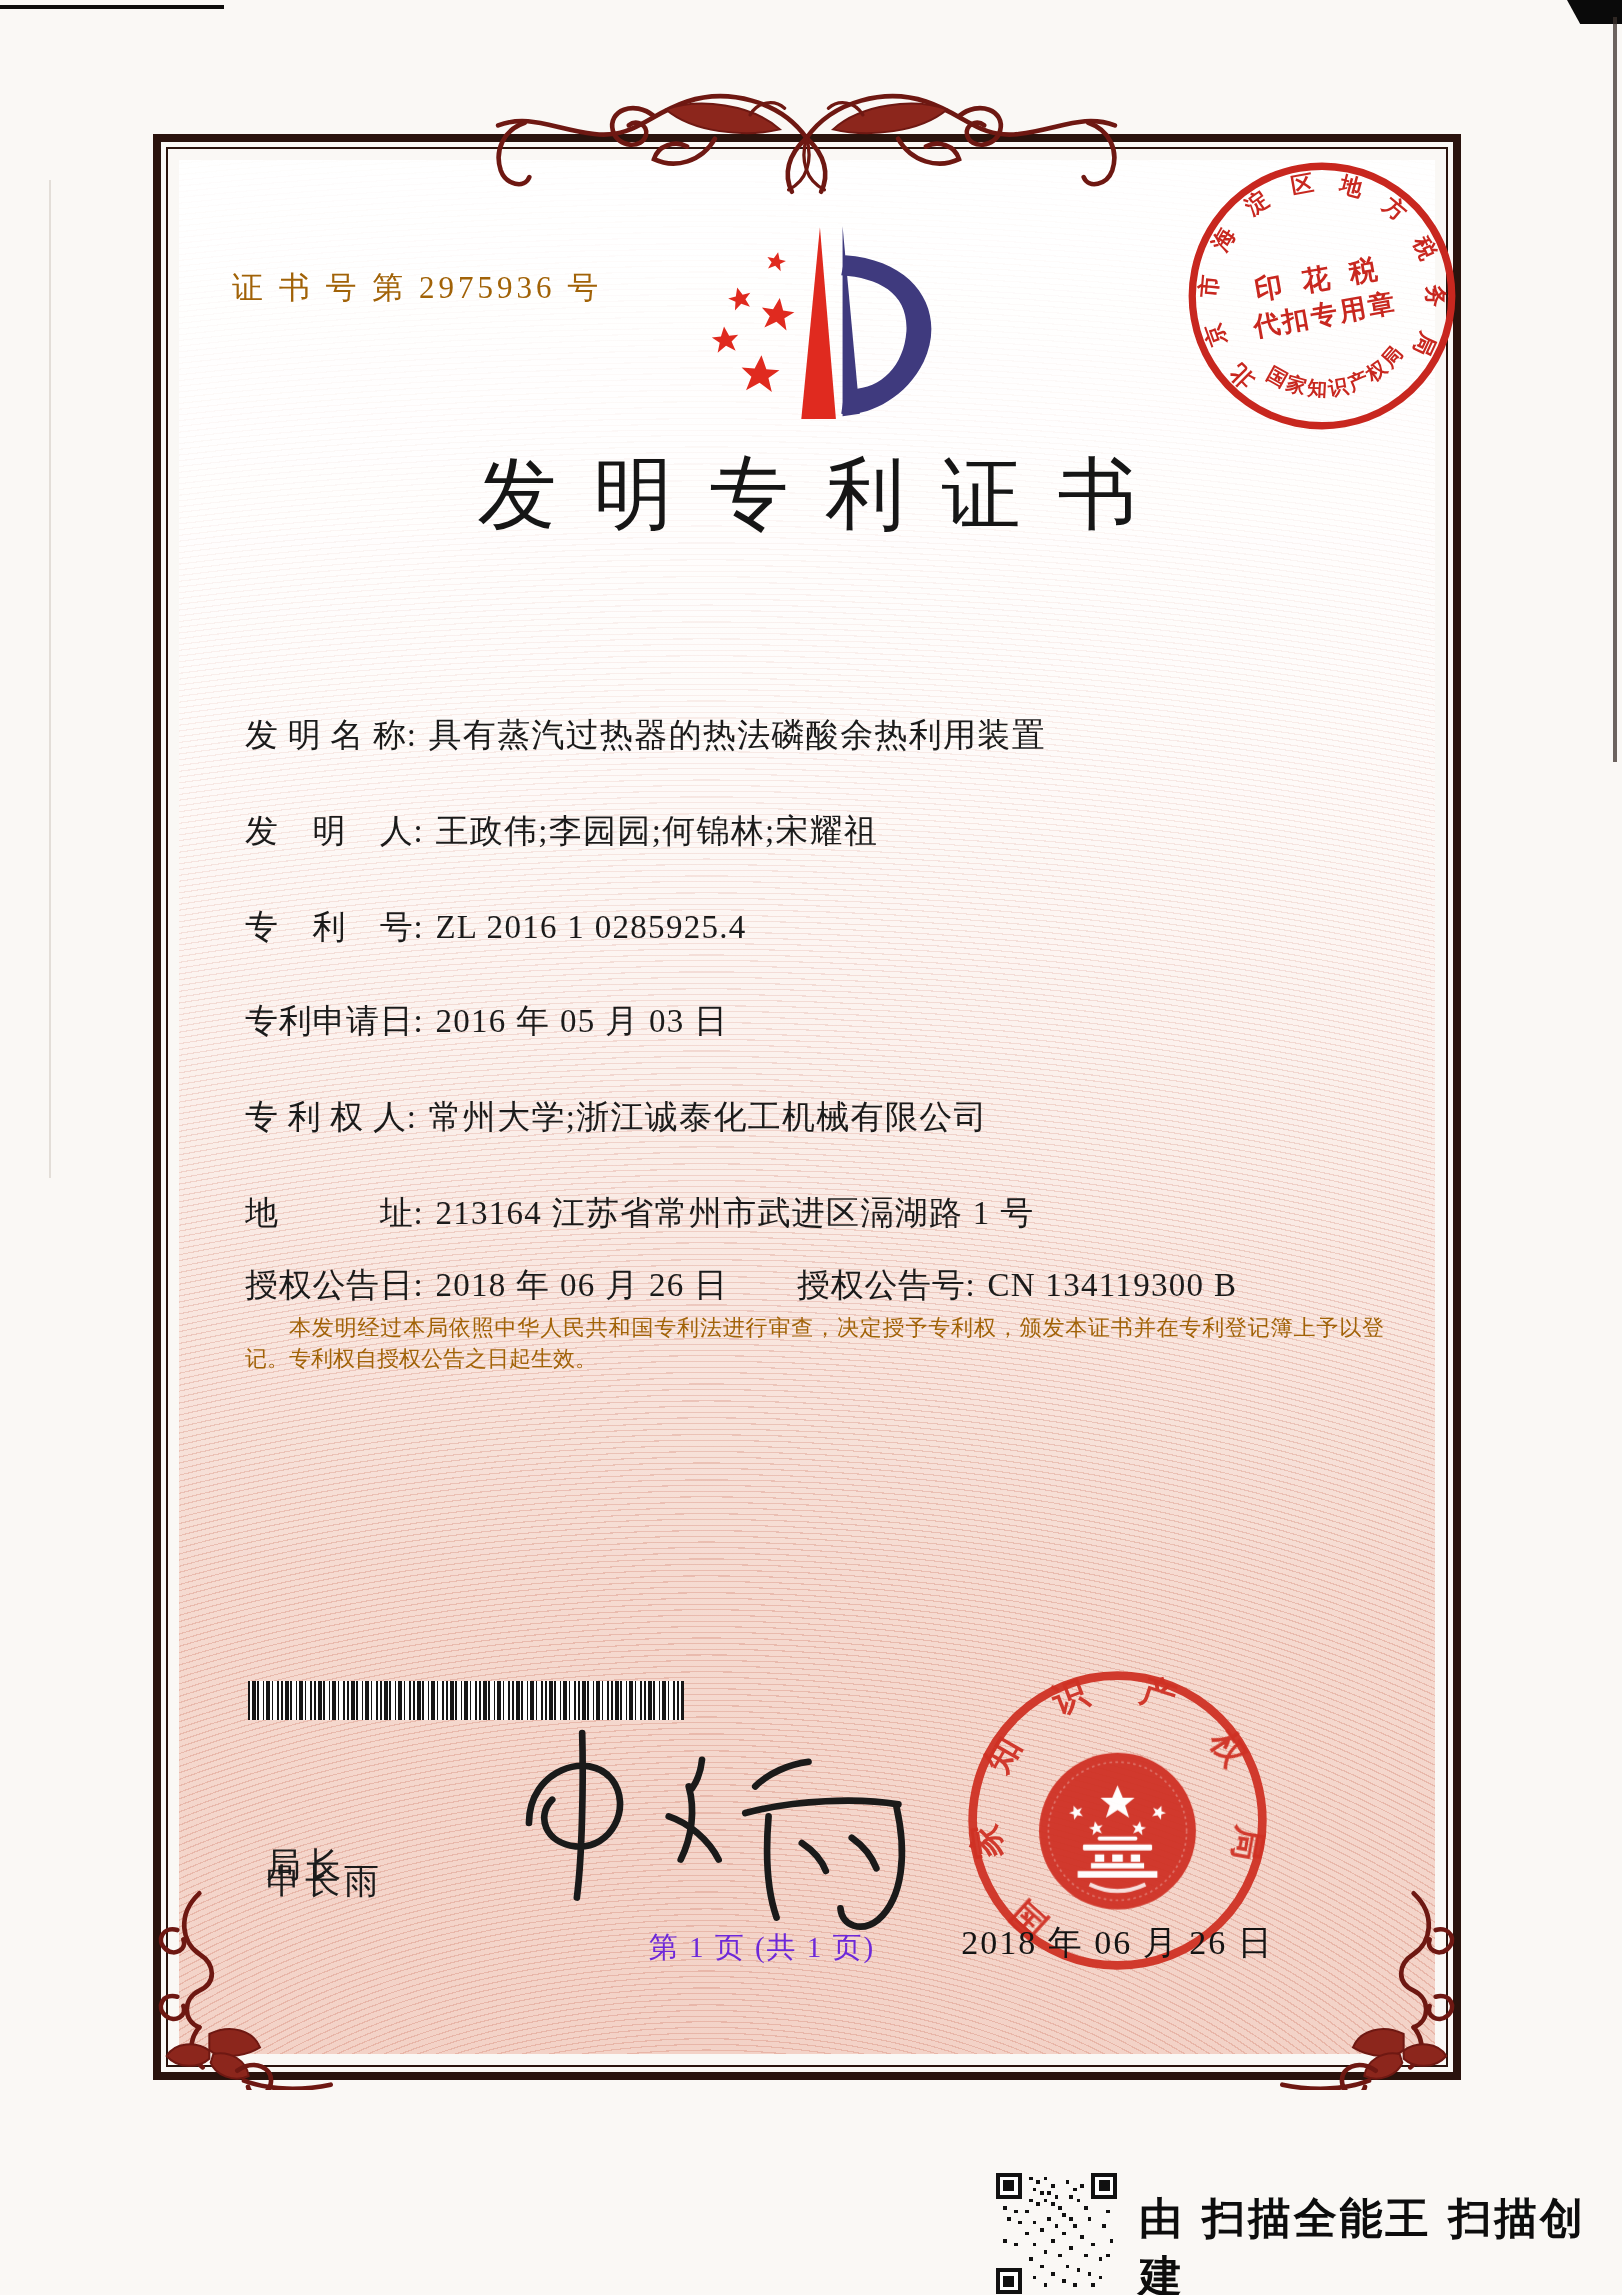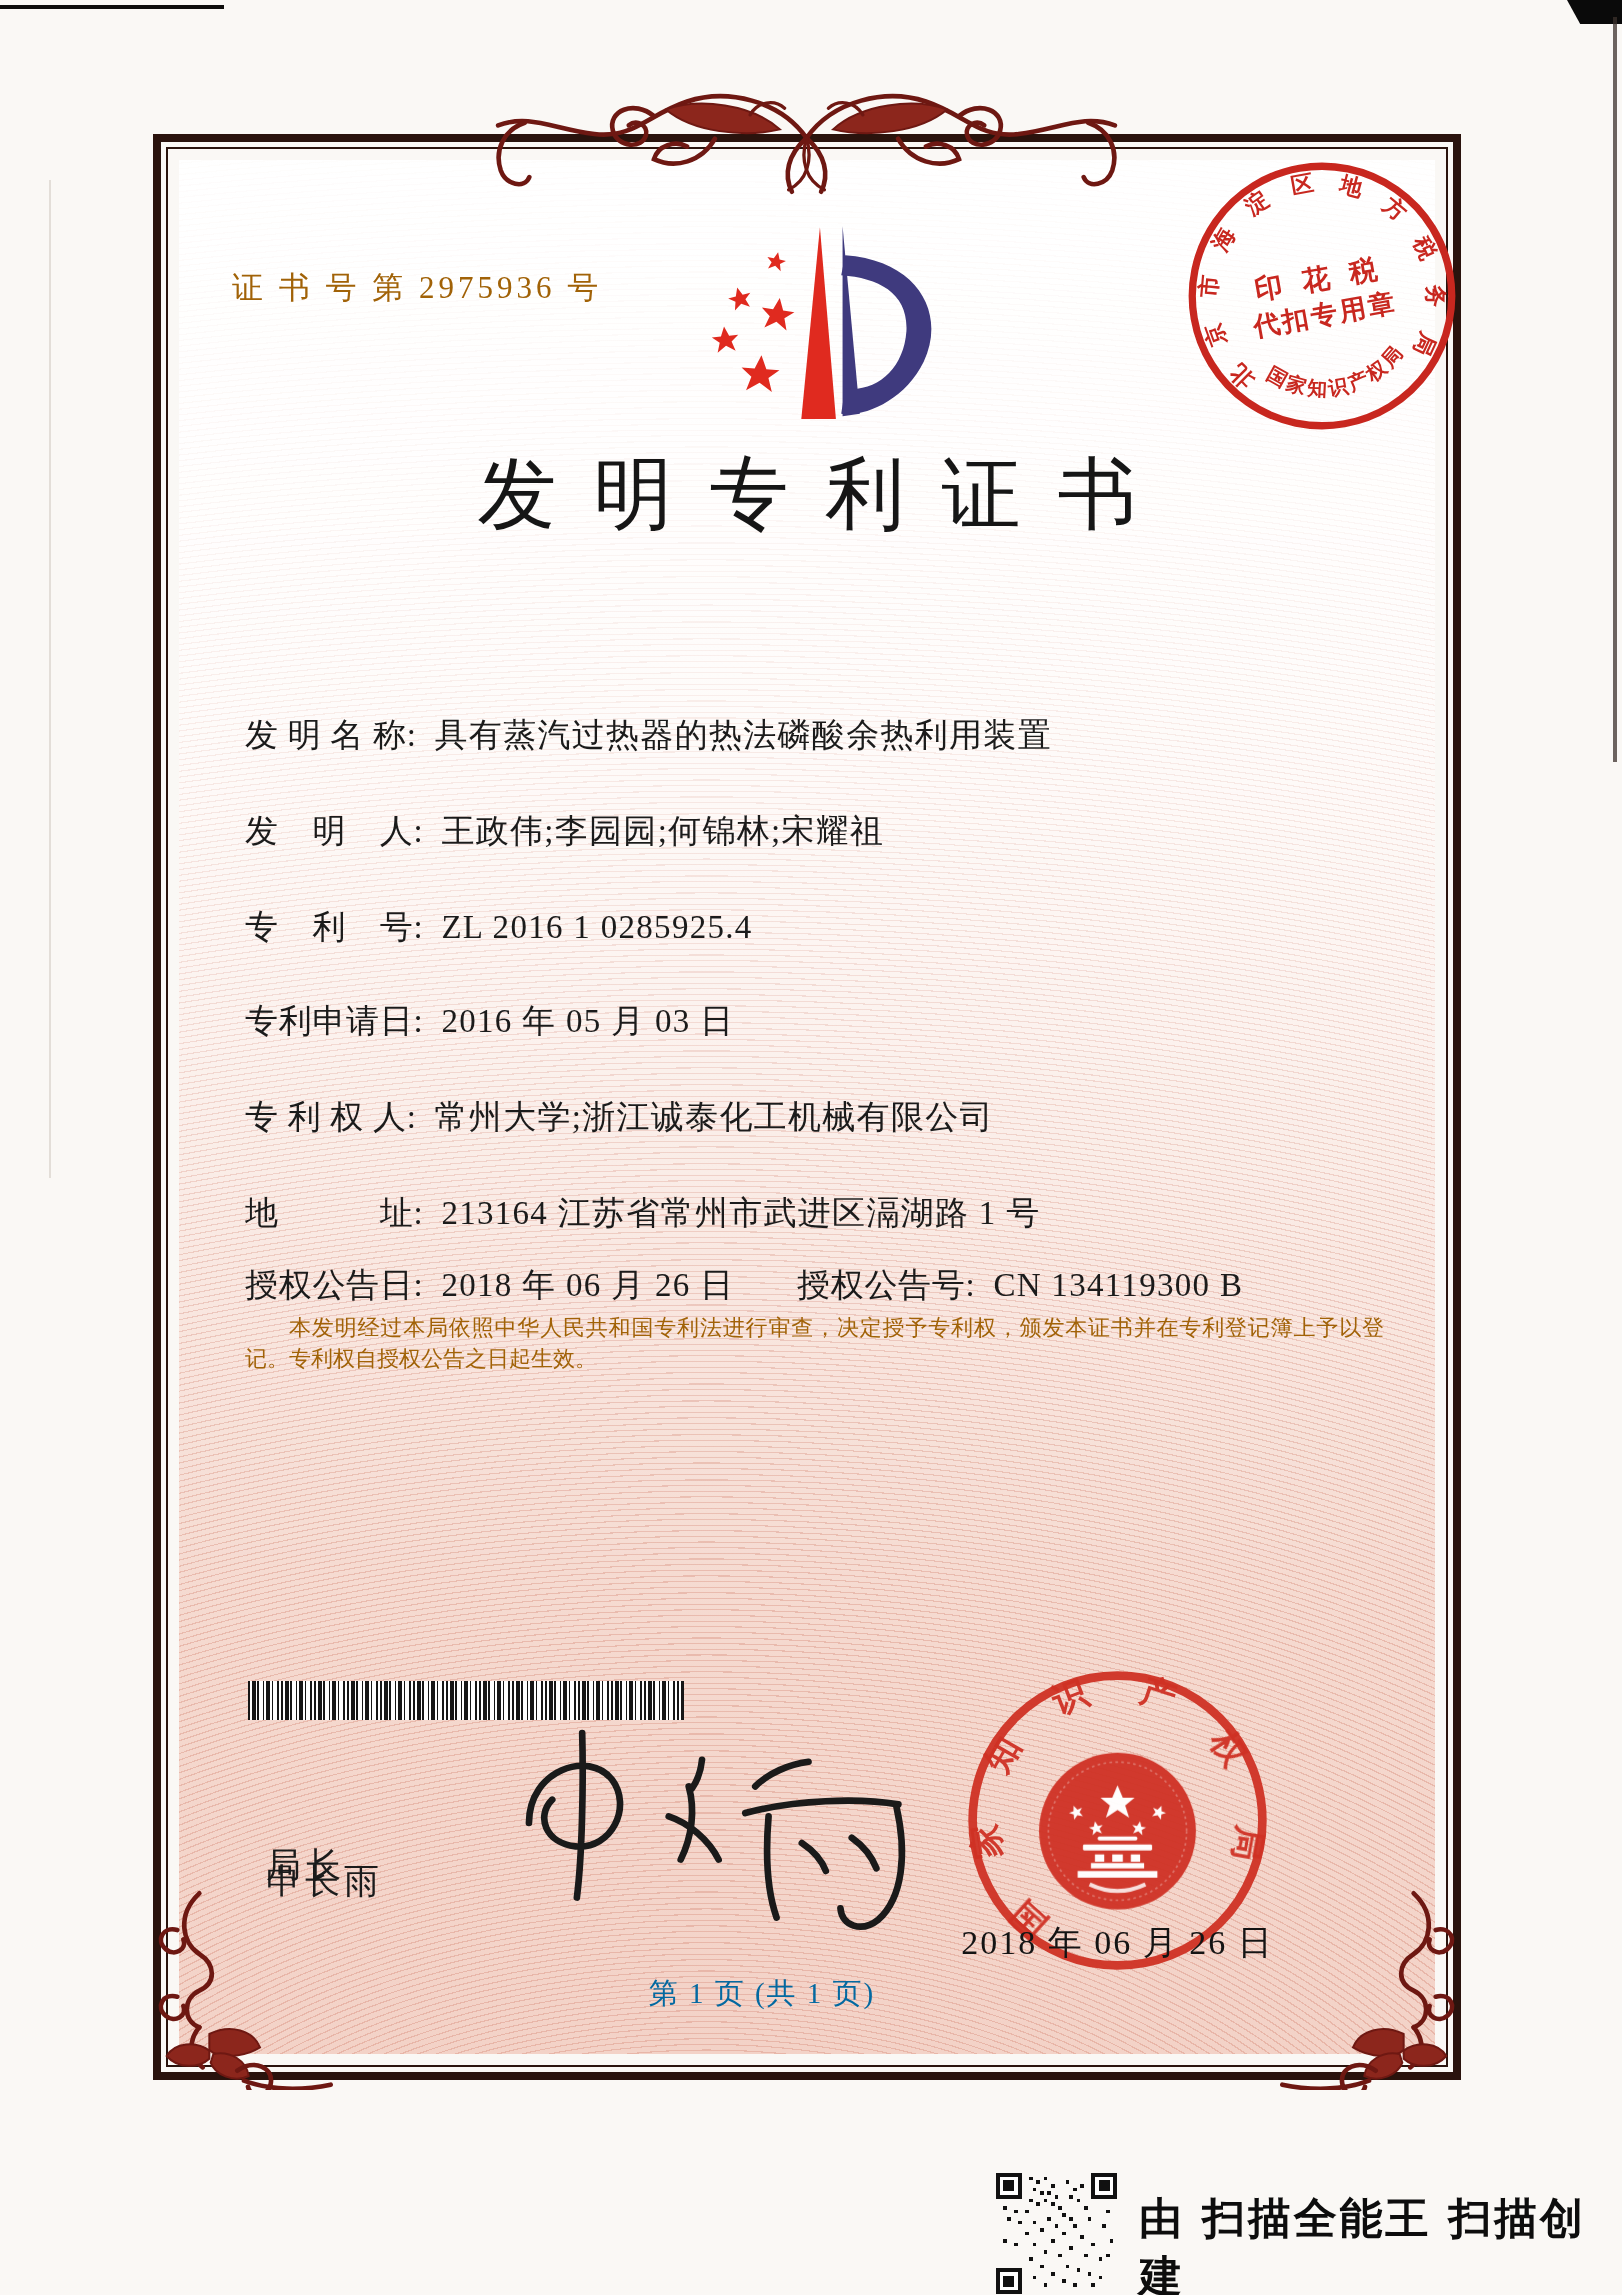--- a/index.html
+++ b/index.html
@@ -33,21 +33,21 @@
       linear-gradient(180deg,#fffdfc 0%, #fdf5f1 30%, #f9e7e0 55%, #f5d9cf 78%, var(--guilloche_pink,#f3d2c7) 100%);
   }
 
   .certno { left:232px; top:267px; font-size:31px; letter-spacing:4px; color:#a16207; }
 
   .title { left:153px; top:442px; width:1308px; text-align:center;
            font-size:79px; font-weight:400; letter-spacing:37px; padding-left:37px; color:#161616; }
 
   .frow { left:245px; width:1171px; font-size:33px; white-space:nowrap; }
   .flabel { display:inline-block; letter-spacing:0.7px; }
-  .fvalue { margin-left:18px; letter-spacing:1.3px; }
+  .fvalue { margin-left:12px; letter-spacing:1.3px; }
   .r1{top:713px} .r2{top:809px} .r3{top:905px} .r4{top:999px} .r5{top:1095px} .r6{top:1191px}
   .rgrant{top:1263px}
   .grant2 { position:absolute; left:552px; top:0; white-space:nowrap; }
 
   .bodytext { left:245px; top:1312px; width:1139px; font-size:22px; line-height:1.42;
               text-align:justify; color:#a16207; }
   .bodytext p { text-indent:2em; margin-bottom:4px; }
 
   .barcode { left:248px; top:1681px; width:436px; height:39px; background-color:#fff;
     background-image:repeating-linear-gradient(90deg,
@@ -58,22 +58,22 @@
       #161616 18px 22px, rgba(0,0,0,0) 22px 24px,
       #161616 24px 25px, rgba(0,0,0,0) 25px 29px,
       #161616 29px 31px, rgba(0,0,0,0) 31px 33px); }
 
   .director-label { left:266px; top:1796px; font-size:35px; letter-spacing:5.3px;margin-top:46px; }
   .director-name  { left:266px; top:1858px; font-size:35px; letter-spacing:4px; }
 
   .seal-date { left:958px; top:1920px; width:319px; text-align:center;
                font-size:34px; letter-spacing:2px; color:#141414; z-index:7; }
 
-  .footer { left:153px; top:1974px; width:1218px; text-align:center; font-size:29px;
-            letter-spacing:2px; color:#0369a1; }
+  .footer { left:153px; top:1928px; width:1218px; text-align:center; font-size:29px;
+            letter-spacing:2px; color:#6d28d9; }
 
   .credit { left:1139px; top:2190px; font-size:43px; font-weight:600; letter-spacing:2.7px;
             font-family:"DejaVu Sans","Liberation Sans",sans-serif; color:#0d0d0d; }
 
   .stamp-wrap { left:1183px; top:157px; width:278px; height:278px; transform:rotate(-10deg); z-index:6; }
   .seal-wrap  { left:958px; top:1661px; width:319px; height:319px; z-index:6; }
   .logo-wrap  { left:639px; top:214px; width:306px; height:213px; }
   .orn-top    { left:494px; top:75px; width:625px; height:126px; z-index:4; }
   .orn-bl     { left:136px; top:1890px; width:200px; height:200px; z-index:4; }
   .orn-br     { left:1277px; top:1890px; width:200px; height:200px; z-index:4; transform:scaleX(-1); }

